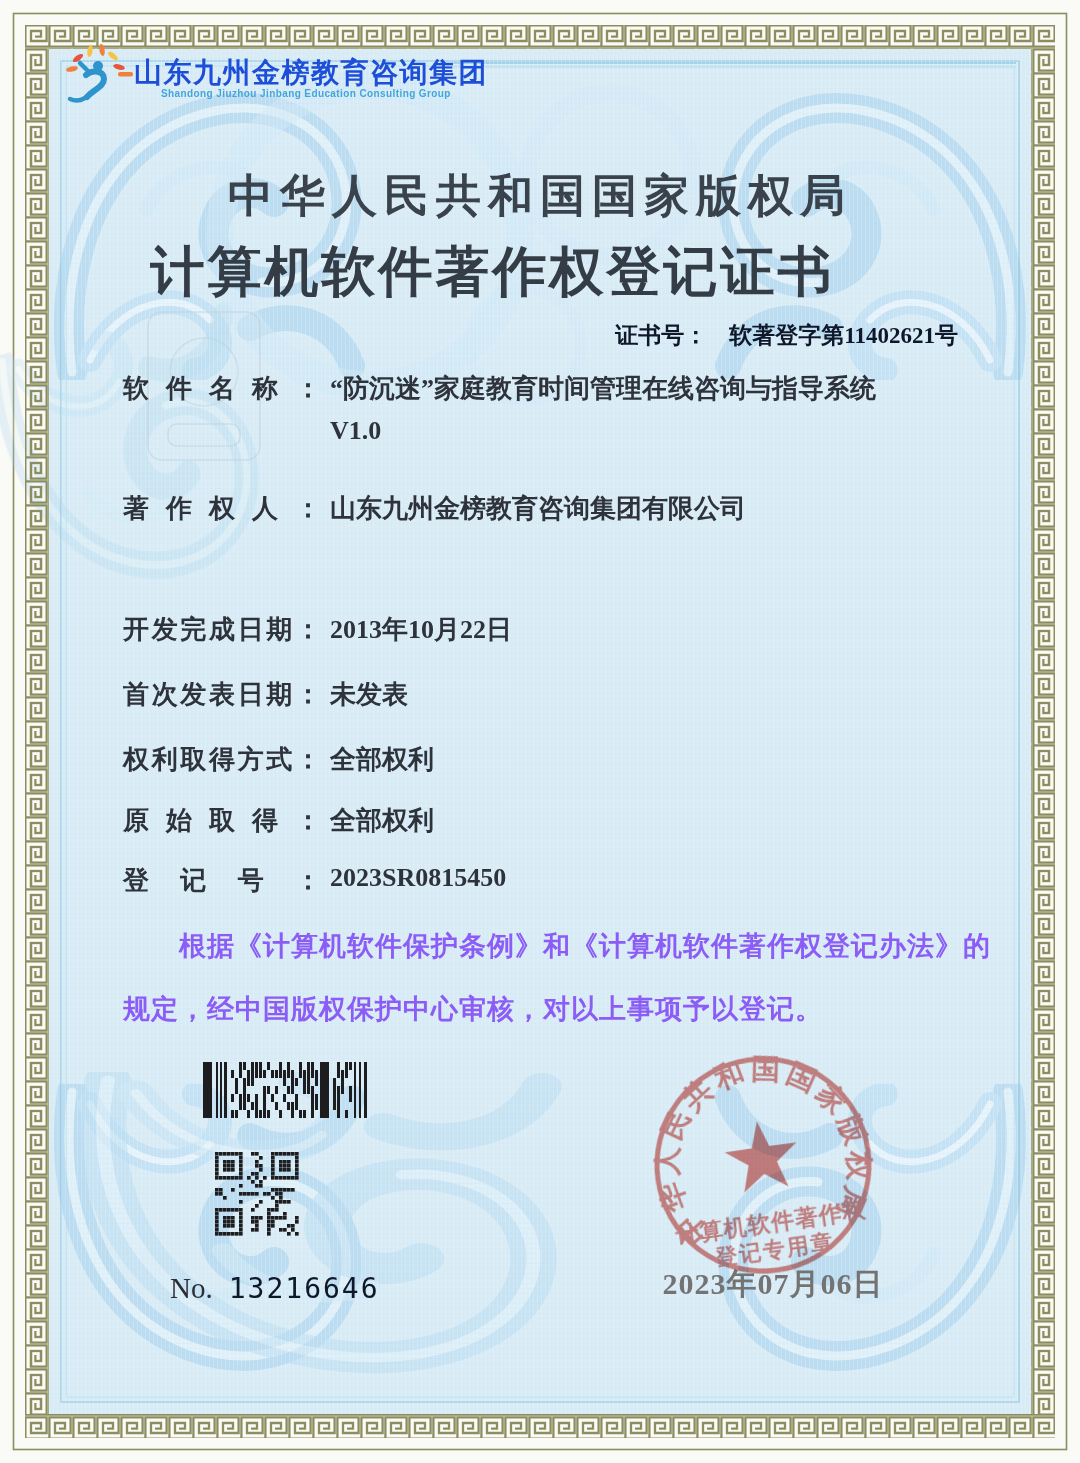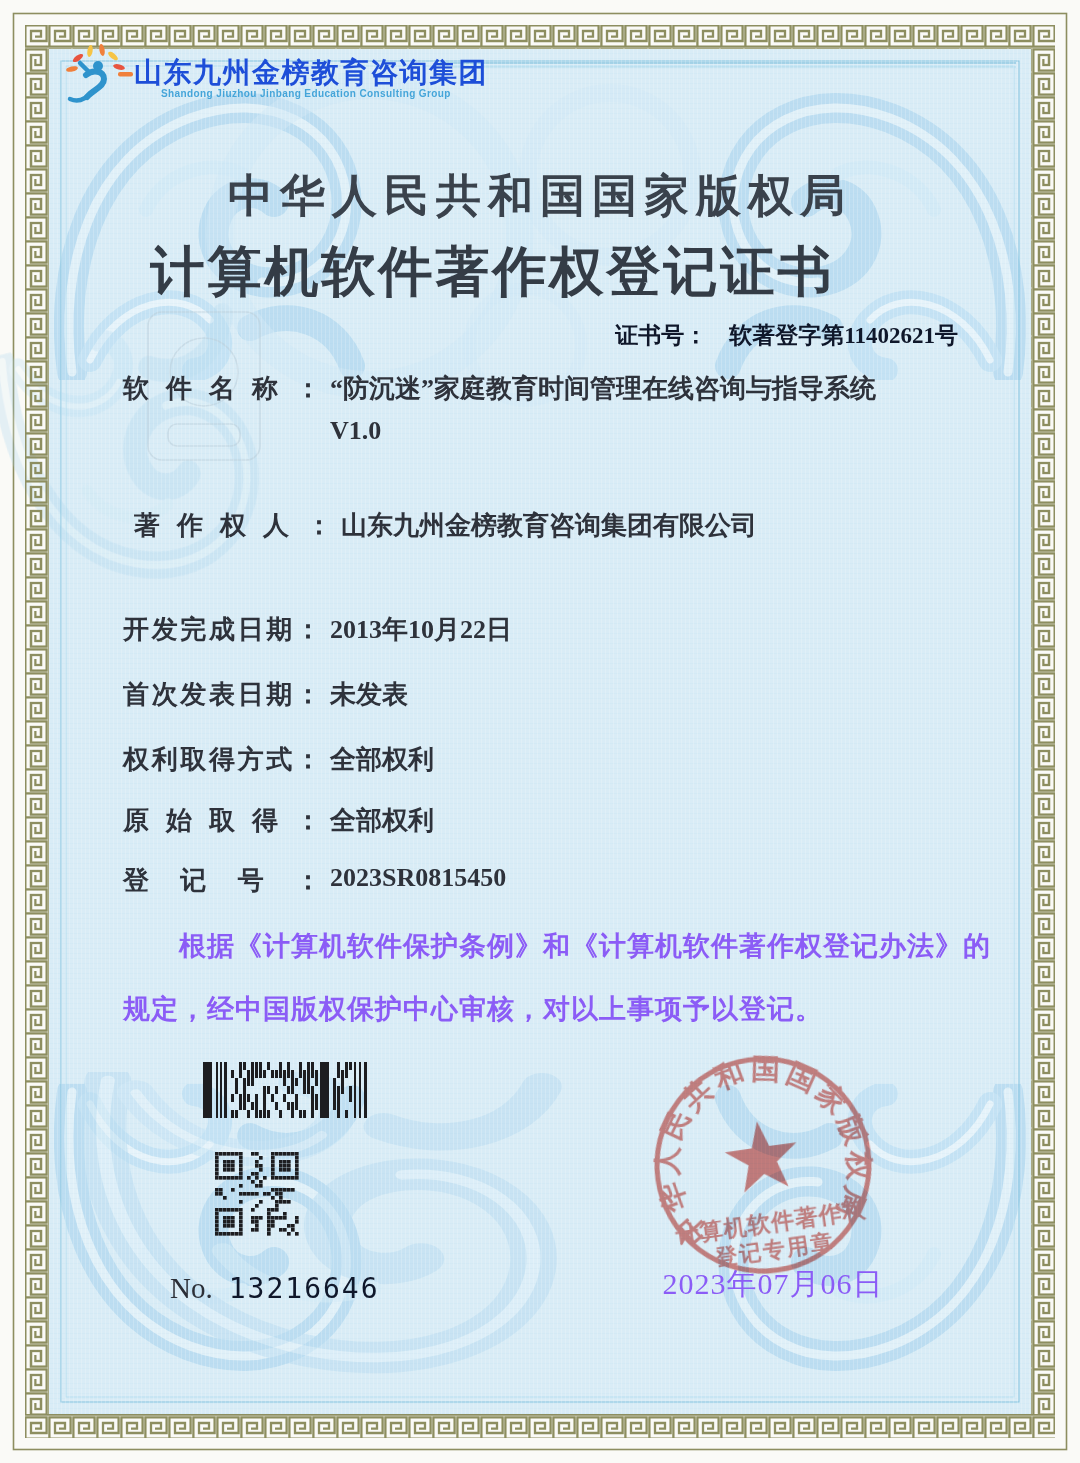--- a/index.html
+++ b/index.html
@@ -43,21 +43,21 @@
   .certno .gap{display:inline-block;width:22px;}
 
   .frow{left:123px;font-size:26px;font-weight:700;white-space:nowrap;}
   .flabel{
     display:inline-block;width:198px;
     text-align:justify;text-align-last:justify;
     vertical-align:top;
   }
   .fvalue{position:absolute;left:207px;top:0;white-space:nowrap;}
   .r0{top:371px;} .v2{left:330px;top:416px;font-size:26px;font-weight:700;}
-  .r1{top:508px;margin-left:11px;}
+  .r1{top:491px;}
   .r2{top:612px;}
   .r3{top:677px;}
   .r4{top:742px;}
   .r5{top:803px;}
   .r6{top:863px;}
 
   .stmt{left:123px;width:850px;font-size:27px;font-weight:700;color:#8b5cf6;letter-spacing:1px;white-space:nowrap;}
   .stmt1{top:928px;padding-left:56px;}
   .stmt2{top:991px;}
 
@@ -70,21 +70,21 @@
     color:#0f172a;letter-spacing:2px;margin-left:16px;font-size:28px;
   }
 
   .seal-wrap{
     left:644px;top:1046px;width:238px;height:238px;z-index:3;
     transform:rotate(-8deg);
     mix-blend-mode:multiply;opacity:.93;
   }
   .issue-date{
     left:648px;top:1264px;width:250px;text-align:center;
-    font-size:30px;font-weight:400;color:#8b5cf6;letter-spacing:1px;z-index:2;
+    font-size:30px;font-weight:700;color:#737373;letter-spacing:1px;z-index:2;
   }
 </style>
 </head>
 <body>
 
 <svg id="bg-svg" width="1080" height="1463">
   <defs>
     <pattern id="gkh" width="24" height="24" patternUnits="userSpaceOnUse">
       <path d="M0 22.6 H24 M1.4 22.6 V1.4 H22.6 V17 H7 V7 H17 V12.6 H11" fill="none" stroke="#8d8e60" stroke-width="2.3"></path>
     </pattern>

